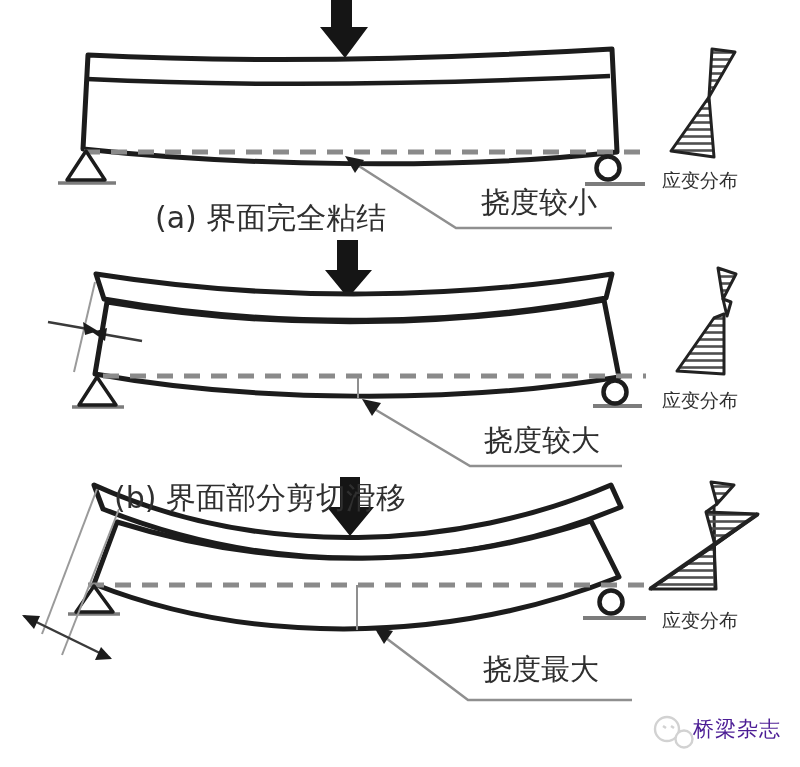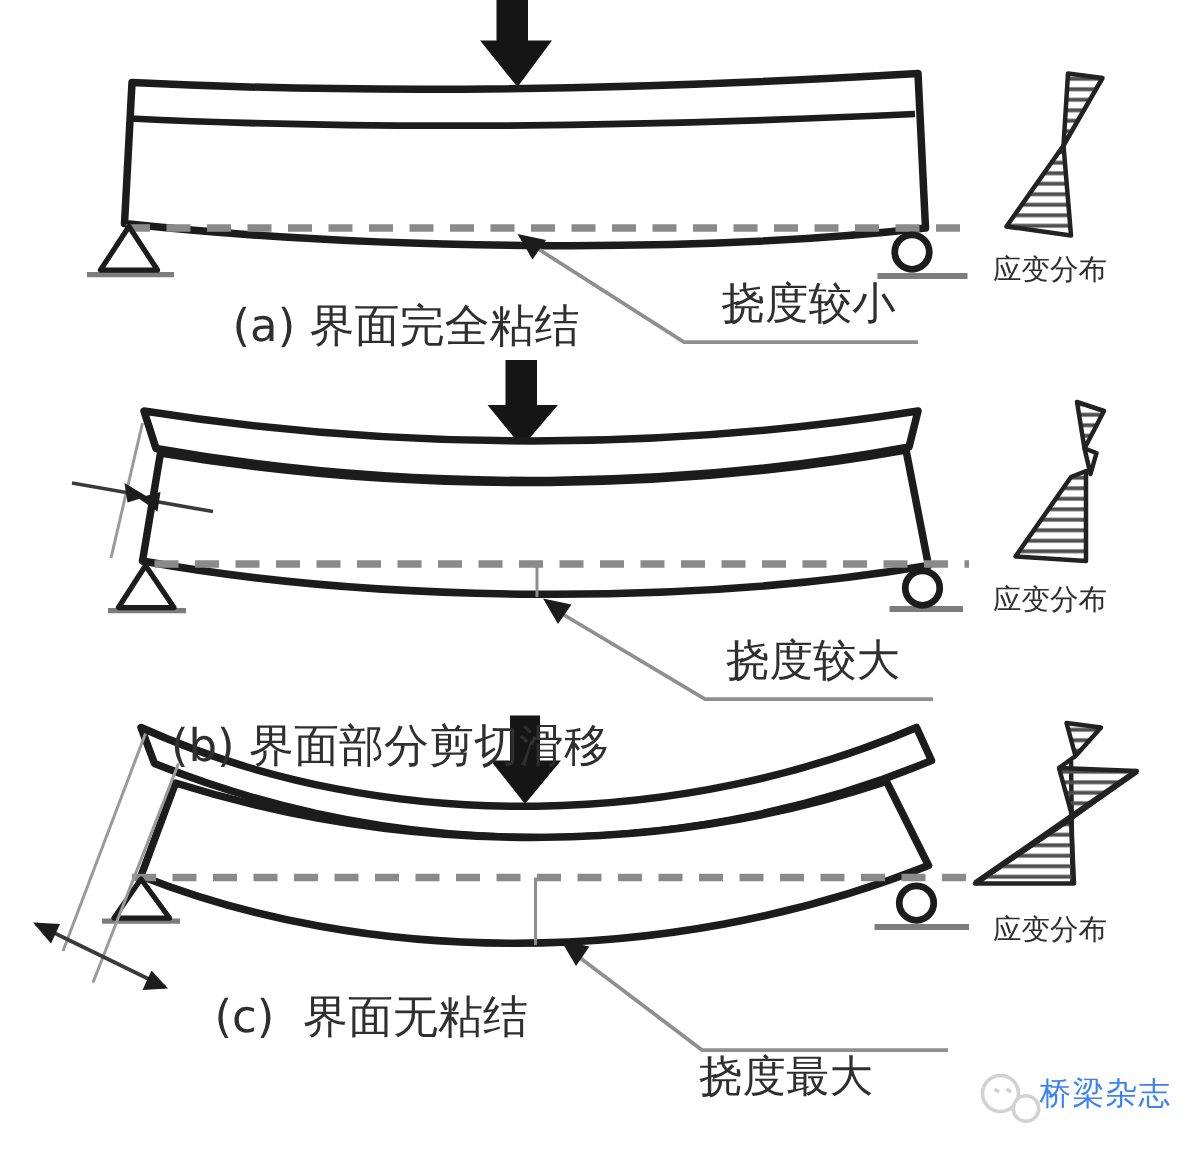--- a/index.html
+++ b/index.html
@@ -3,21 +3,21 @@
 <meta charset="utf-8">
 <style>
   html,body{margin:0;padding:0;background:#fff;}
   .canvas{position:relative;width:800px;height:767px;background:#ffffff;overflow:hidden;
           font-family:"DejaVu Sans","Liberation Sans",sans-serif;}
   .art{position:absolute;left:0;top:0;}
   .lbl{position:absolute;color:#2f2f2f;white-space:pre;line-height:1.15;}
   .caption{font-size:30px;}
   .defl{font-size:29px;}
   .strain{font-size:19px;}
-  .wm{font-size:21px;color:#3b82f6;letter-spacing:1px;}
+  .wm{font-size:21px;color:#4c1d95;letter-spacing:1px;}
 </style>
 </head>
 <body>
 
 <div class="canvas">
 
   <svg class="art" width="800" height="767" viewBox="0 0 800 767">
     <defs>
       <pattern id="hatch" width="9" height="7" patternUnits="userSpaceOnUse">
         <line x1="0" y1="3.5" x2="9" y2="3.5" stroke="#4f4f4f" stroke-width="2.6"></line>
@@ -105,18 +105,17 @@
   </svg>
 
   <div class="lbl caption" style="left:155px;top:201px;text-align:center;">(a) 界面完全粘结</div>
   <div class="lbl defl" style="left:481px;top:186px;">挠度较小</div>
   <div class="lbl strain" style="left:662px;top:170px;">应变分布</div>
 
   <div class="lbl caption" style="left:114px;top:438px;margin-top:43px;">(b) 界面部分剪切滑移</div>
   <div class="lbl defl" style="left:484px;top:424px;">挠度较大</div>
   <div class="lbl strain" style="left:662px;top:390px;">应变分布</div>
 
-  <div class="lbl caption" style="left:143px;top:662px;">(c)  界面无粘结</div>
-  <div class="lbl defl" style="left:466px;top:653px;margin-top:48px;">挠度最大</div>
+  <div class="lbl defl" style="left:483px;top:653px;">挠度最大</div>
   <div class="lbl strain" style="left:662px;top:610px;">应变分布</div>
 
   <div class="lbl wm" style="left:693px;top:717px;">桥梁杂志</div>
 </div>
 
 </body></html>

